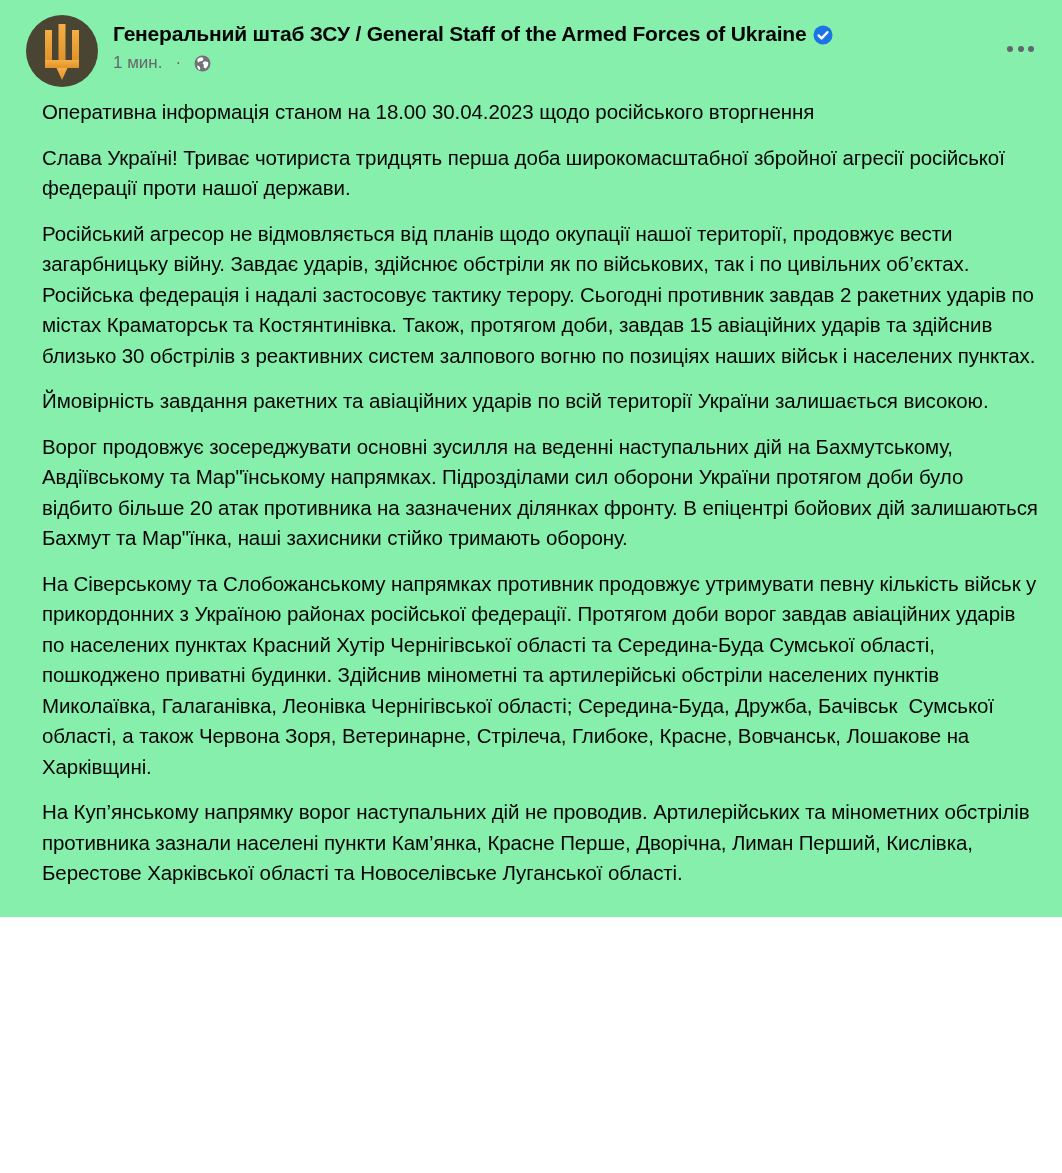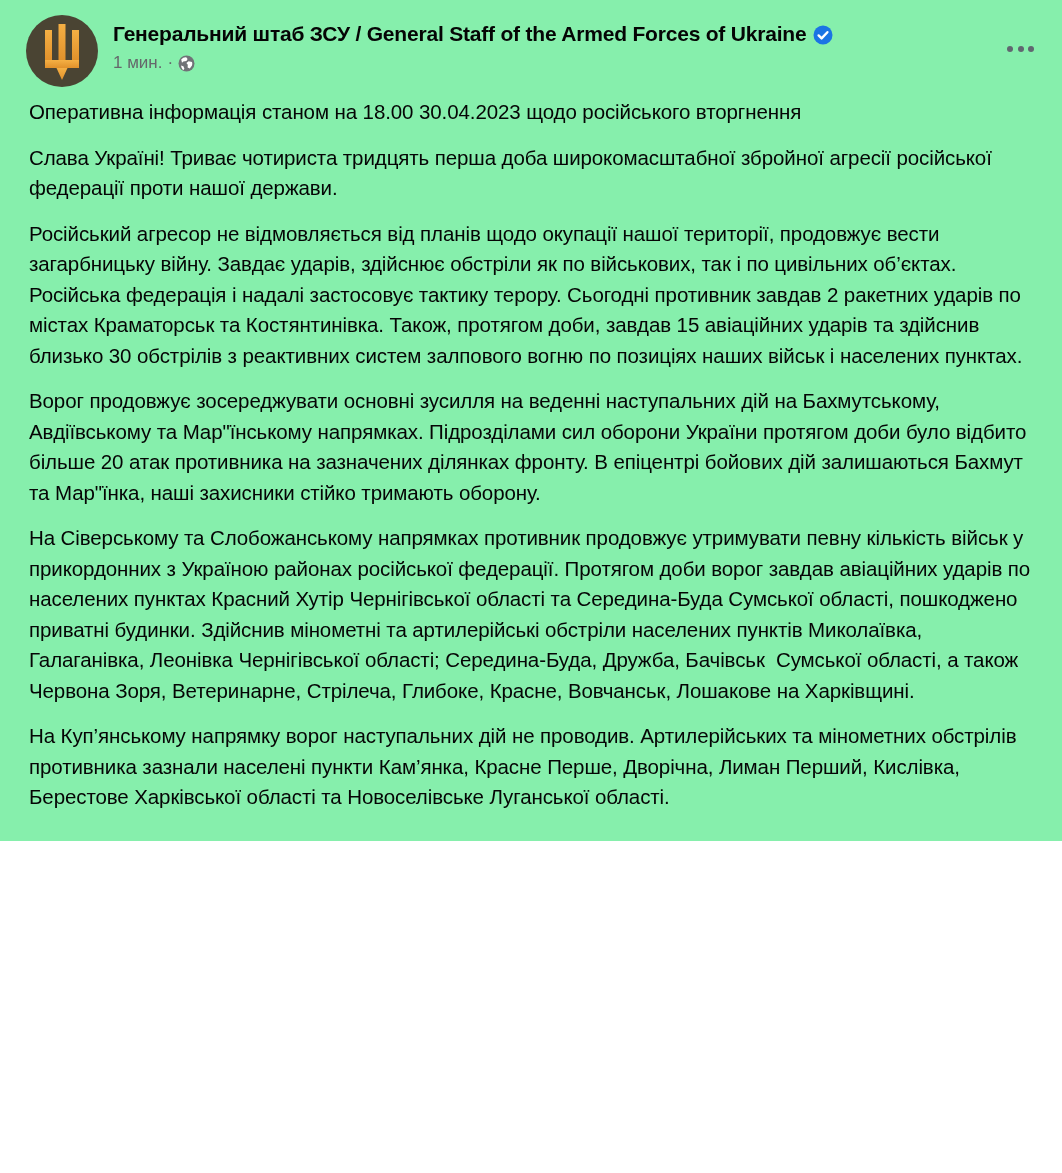--- a/index.html
+++ b/index.html
@@ -50,21 +50,21 @@
     line-height: 1.25;
   }
   .verified {
     flex: 0 0 auto;
     display: inline-flex;
     margin-top: 2px;
   }
   .meta-row {
     display: flex;
     align-items: center;
-    gap: 5px;
+    gap: 13px;
     margin-top: 6px;
     font-size: 17px;
     color: #65676b;
   }
   .meta-row .timestamp { cursor: pointer; }
   .meta-row .sep { color: #65676b; }
   .more-btn {
     position: absolute;
     right: 22px;
     top: 38px;
@@ -75,21 +75,21 @@
     cursor: pointer;
     align-items: center;
   }
   .more-btn .dot {
     width: 6px;
     height: 6px;
     border-radius: 50%;
     background: #606770;
   }
   .post-body {
-    padding: 4px 24px 0 29px;
+    padding: 4px 24px 0 42px;
     font-size: 20.5px;
     line-height: 30.5px;
     letter-spacing: -0.1px;
     color: #050505;
   }
   .post-body p {
     white-space: pre-wrap;
     margin: 0 0 15px 0;
   }
   .post-body p:last-child { margin-bottom: 18px; }
@@ -149,18 +149,19 @@
       <span class="dot"></span>
     </div>
 
   </div>
 
   <div class="post-body">
     <p>Оперативна інформація станом на 18.00 30.04.2023 щодо російського вторгнення</p>
     <p>Слава Україні! Триває чотириста тридцять перша доба широкомасштабної збройної агресії російської федерації проти нашої держави.</p>
     <p>Російський агресор не відмовляється від планів щодо окупації нашої території, продовжує вести загарбницьку війну. Завдає ударів, здійснює обстріли як по військових, так і по цивільних об’єктах.
 Російська федерація і надалі застосовує тактику терору. Сьогодні противник завдав 2 ракетних ударів по містах Краматорськ та Костянтинівка. Також, протягом доби, завдав 15 авіаційних ударів та здійснив близько 30 обстрілів з реактивних систем залпового вогню по позиціях наших військ і населених пунктах.</p>
+    <p>Ймовірність завдання ракетних та авіаційних ударів по всій території України залишається високою.</p>
     <p>Ворог продовжує зосереджувати основні зусилля на веденні наступальних дій на Бахмутському, Авдіївському та Мар"їнському напрямках. Підрозділами сил оборони України протягом доби було відбито більше 20 атак противника на зазначених ділянках фронту. В епіцентрі бойових дій залишаються Бахмут та Мар"їнка, наші захисники стійко тримають оборону.</p>
     <p>На Сіверському та Слобожанському напрямках противник продовжує утримувати певну кількість військ у прикордонних з Україною районах російської федерації. Протягом доби ворог завдав авіаційних ударів по населених пунктах Красний Хутір Чернігівської області та Середина-Буда Сумської області, пошкоджено приватні будинки. Здійснив мінометні та артилерійські обстріли населених пунктів Миколаївка, Галаганівка, Леонівка Чернігівської області; Середина-Буда, Дружба, Бачівськ  Сумської області, а також Червона Зоря, Ветеринарне, Стрілеча, Глибоке, Красне, Вовчанськ, Лошакове на Харківщині.</p>
     <p>На Куп’янському напрямку ворог наступальних дій не проводив. Артилерійських та мінометних обстрілів противника зазнали населені пункти Кам’янка, Красне Перше, Дворічна, Лиман Перший, Кислівка, Берестове Харківської області та Новоселівське Луганської області.</p>
   </div>
 
 </div>
 
 </body></html>

